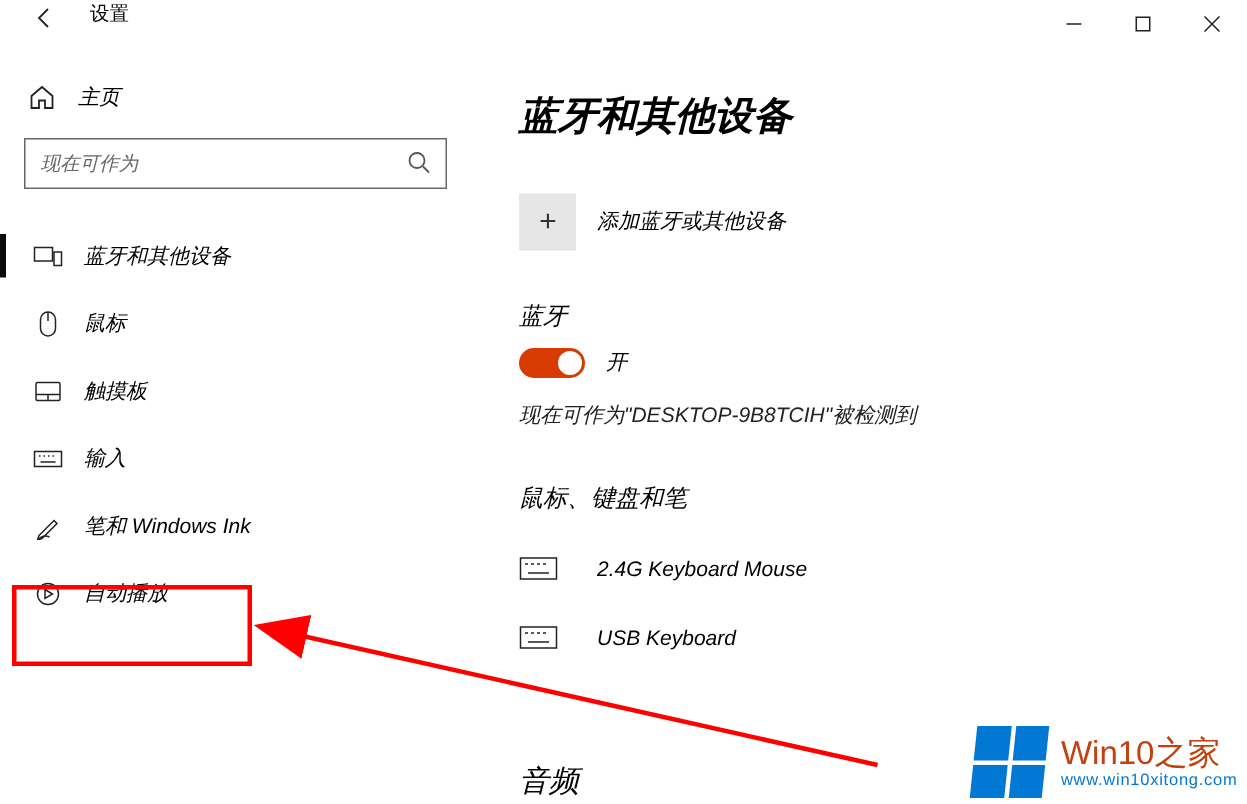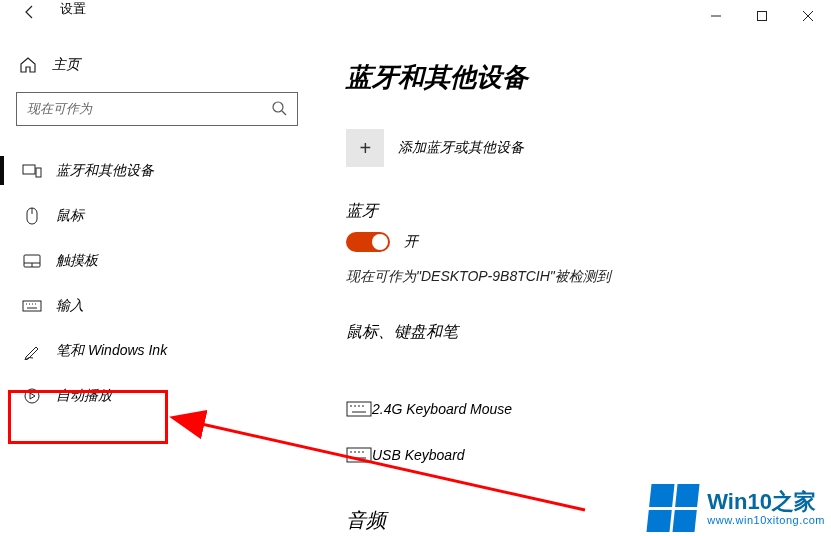--- a/index.html
+++ b/index.html
@@ -50,31 +50,31 @@
   .add-tile { width:38px; height:38px; background:#e6e6e6; display:flex; align-items:center; justify-content:center; font-size:20px; color:#333; }
   .add-label { font-size:14px; }
   .sub-heading { font-size:16px; margin-bottom:10px; }
   .toggle-row { display:flex; align-items:center; gap:14px; margin-bottom:16px; }
   .toggle {
     width:44px; height:20px; border-radius:10px; background:#d83b01; position:relative;
   }
   .toggle::after { content:""; position:absolute; right:2px; top:2px; width:16px; height:16px; background:#fff; border-radius:50%; }
   .status-text { font-size:14px; color:#222; margin-bottom:36px; }
   .section-heading { font-size:16px; font-weight:500; margin-bottom:28px; }
-  .device-row { display:flex; align-items:flex-end; gap:0; height:46px; }
+  .device-row { display:flex; align-items:flex-start; gap:26px; height:46px; }
   .device-row .dicon { width:26px; display:flex; justify-content:center; }
   .device-row .dname { font-size:14px; }
   .audio-heading { font-size:20px; font-weight:500; margin-top:44px; }
   .watermark {
     position:absolute; right:6px; bottom:4px; display:flex; align-items:center; gap:10px;
   }
   .win-logo { width:48px; height:48px; display:grid; grid-template-columns:1fr 1fr; grid-template-rows:1fr 1fr; gap:3px; transform:skewX(-6deg); }
   .win-logo div { background:#0078d4; }
   .wm-text { display:flex; flex-direction:column; line-height:1.1; }
-  .wm-text .big { font-size:22px; font-weight:700; color:#0369a1; }
+  .wm-text .big { font-size:22px; font-weight:400; color:#c2410c; }
   .wm-text .small { font-size:11px; color:#0078d4; letter-spacing:0.5px; }
   svg.arrow { position:absolute; left:135px; top:360px; pointer-events:none; }
 </style>
 </head>
 <body>
 
 <div class="titlebar">
   <div class="back-btn">
     <svg width="16" height="16" viewBox="0 0 16 16">
         <path d="M10 2 L4 8 L10 14" stroke="#222" stroke-width="1.2" fill="none"></path>

